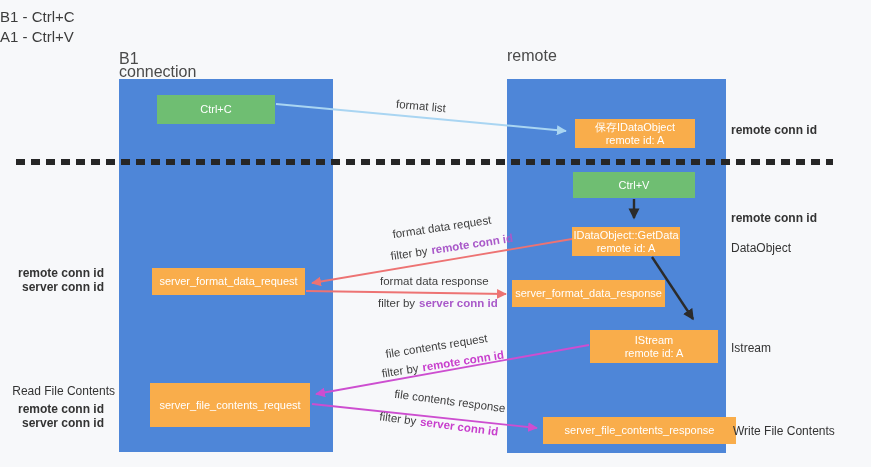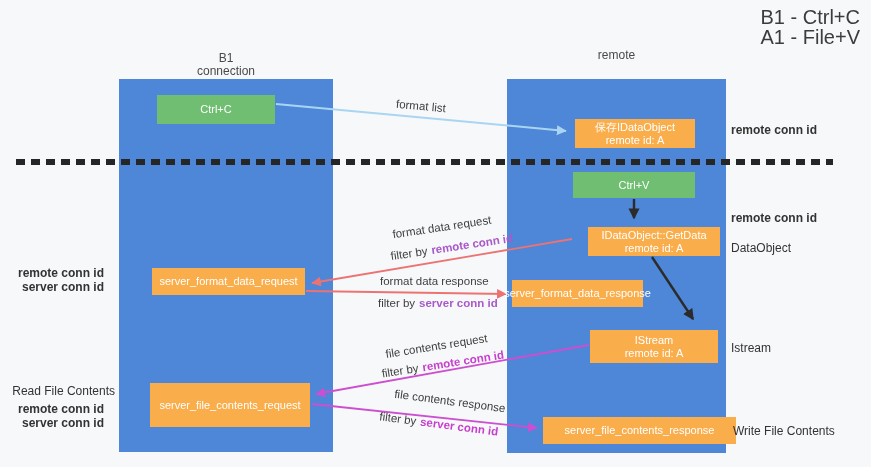--- a/index.html
+++ b/index.html
@@ -1,22 +1,22 @@
 <!DOCTYPE html>
 <html style="--lane-blue: #4e86d8; --node-orange: #f9ad4b; --node-green: #6fbe72; --arrow-blue: #a9d5f2; --arrow-red: #ed7373; --arrow-magenta: #cd4ed0; --arrow-black: #2b2b2b; --conn-purple: #a959c9; --conn-green: #5fbd68; --conn-magenta: #c83fcd;"><head>
 <meta charset="utf-8">
 <style>
   html,body { margin:0; padding:0; background:#f7f8fa; font-family:"Liberation Sans", sans-serif; }
   .canvas { position:relative; width:871px; height:467px; background:#f7f8fa; overflow:hidden; }
 
-  .title { position:absolute; top:7px; left:0; right:11px; text-align:right;
-           font-size:20px; line-height:20px; color:#3c3c3c; }
+  .title { position:absolute; top:7px; left:0; right:11px; text-align:left;
+           font-size:15px; line-height:20px; color:#3c3c3c; }
 
   .lane { position:absolute; background:var(--lane-blue); }
-  .lane-header { position:absolute; text-align:center; font-size:12px; line-height:13px; color:#4a4a4a; }
+  .lane-header { position:absolute; text-align:left; font-size:16px; line-height:13px; color:#4a4a4a; }
 
   .dashed { position:absolute; left:16px; top:159px; width:817px; height:6px;
             background:repeating-linear-gradient(90deg,#262626 0 9px,transparent 9px 15px); }
 
   .node { position:absolute; display:flex; flex-direction:column; align-items:center;
           justify-content:center; color:#ffffff; font-size:11px; line-height:13px;
           text-align:center; white-space:nowrap; }
   .orange { background:var(--node-orange); }
   .green  { background:var(--node-green); }
 
@@ -40,21 +40,21 @@
   .conn { font-weight:bold; }
   .right-align { text-align:right; }
 </style>
 </head>
 <body>
 
 <div class="canvas">
 
   <div class="title">
     <div>B1 - Ctrl+C</div>
-    <div>A1 - File+V</div>
+    <div>A1 - Ctrl+V</div>
   </div>
 
   <div class="lane-header" style="left:119px; top:52px; width:214px;">
     <div>B1</div>
     <div>connection</div>
   </div>
   <div class="lane-header" style="left:507px; top:49px; width:219px;">
     <div>remote</div>
   </div>
 
@@ -90,28 +90,28 @@
   <div class="node green" style="left:157px; top:95px; width:118px; height:29px;">
     <span>Ctrl+C</span>
   </div>
   <div class="node orange" style="left:575px; top:119px; width:120px; height:29px;">
     <span>保存IDataObject</span>
     <span>remote id: A</span>
   </div>
   <div class="node green" style="left:573px; top:172px; width:122px; height:26px;">
     <span>Ctrl+V</span>
   </div>
-  <div class="node orange" style="left:572px; top:227px; width:132px; height:29px;margin-left:16px;">
+  <div class="node orange" style="left:572px; top:227px; width:108px; height:29px;">
     <span>IDataObject::GetData</span>
     <span>remote id: A</span>
   </div>
   <div class="node orange" style="left:152px; top:268px; width:153px; height:27px;">
     <span>server_format_data_request</span>
   </div>
-  <div class="node orange" style="left:512px; top:280px; width:131px; height:27px;">
+  <div class="node orange" style="left:512px; top:280px; width:153px; height:27px;">
     <span>server_format_data_response</span>
   </div>
   <div class="node orange" style="left:590px; top:330px; width:128px; height:33px;">
     <span>IStream</span>
     <span>remote id: A</span>
   </div>
   <div class="node orange" style="left:150px; top:383px; width:160px; height:44px;">
     <span>server_file_contents_request</span>
   </div>
   <div class="node orange" style="left:543px; top:417px; width:193px; height:27px;">

